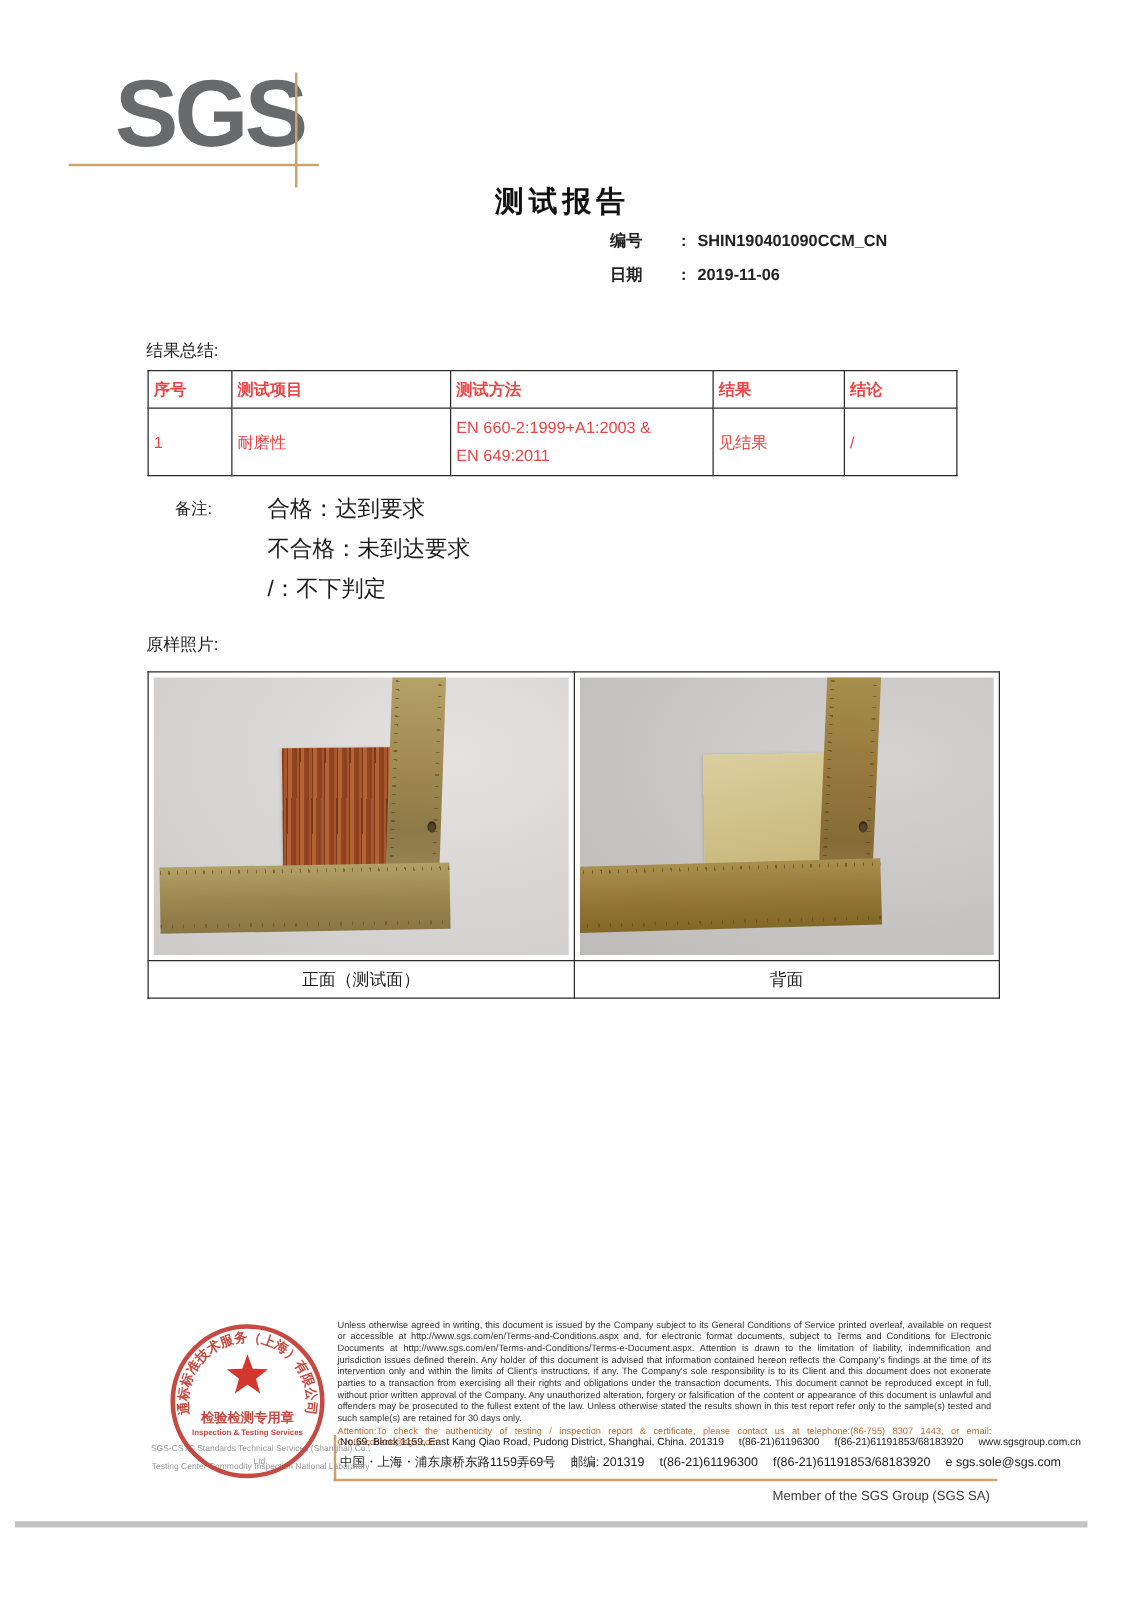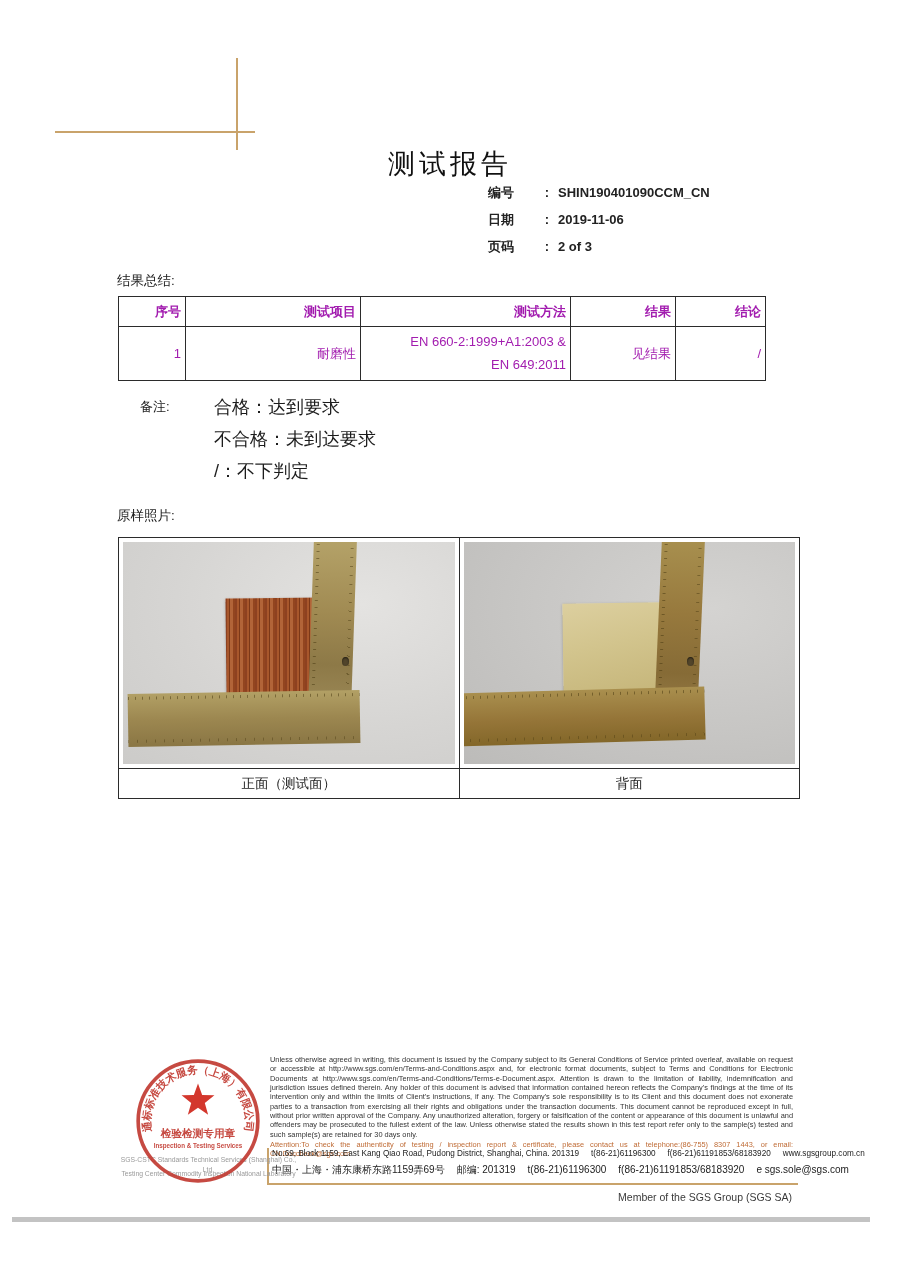--- a/index.html
+++ b/index.html
@@ -8,32 +8,32 @@
   .page { position:relative; width:900px; height:1279px; background:#fff; overflow:hidden; }
 
   
   .logo-text { position:absolute; left:92px; top:52px; font-size:76px; line-height:1.04;
     font-weight:700; letter-spacing:-3px; color:#696a6c; }
   .logo-vline { position:absolute; left:236px; top:58px; width:2px; height:92px; background:#c9a36b; }
   .logo-hline { position:absolute; left:55px; top:131px; width:200px; height:2px; background:#c9a36b; }
 
   
   .report-title { position:absolute; left:0; right:0; top:146px; text-align:center;
-    font-size:27px; font-weight:400; letter-spacing:4px; color:#111; }
+    font-size:23px; font-weight:700; letter-spacing:4px; color:#111; }
   .meta { position:absolute; left:488px; top:179px; font-size:13px; font-weight:700; color:#222; }
   .meta-row { height:27px; line-height:27px; white-space:nowrap; }
   .meta-label { display:inline-block; width:48px; }
   .meta-sep { display:inline-block; width:22px; text-align:center; }
 
   
   .section-heading { position:absolute; font-size:13.5px; color:#1c1c1c; }
   #summary-heading { left:117px; top:272px; }
   .sum-table { position:absolute; left:118px; top:296px; width:647px; border-collapse:collapse; table-layout:fixed; }
-  .sum-table th, .sum-table td { border:1.6px solid #2b2b2b; text-align:right; vertical-align:middle;
-    font-size:13px; color:#a21caf; padding:2px 4px; }
+  .sum-table th, .sum-table td { border:1.6px solid #2b2b2b; text-align:left; vertical-align:middle;
+    font-size:13px; color:#ef4444; padding:2px 4px; }
   .sum-table th { height:30px; font-weight:700; }
   .sum-table td { height:54px; font-weight:400; }
   .cell-method { white-space:pre-line; line-height:1.75; font-size:12.5px; }
 
   
   .remarks-label { position:absolute; left:140px; top:398px; font-size:13px; }
   .remarks-items { position:absolute; left:214px; top:398px; font-size:18px; }
   .remarks-items div { height:32px; line-height:18px; }
 
   
@@ -89,33 +89,31 @@
   .addr-vline { position:absolute; left:267px; top:1148px; width:2px; height:37px; background:#c9a36b; }
   .addr-hline { position:absolute; left:267px; top:1183px; width:531px; height:2px; background:#c9a36b; }
   .member { position:absolute; right:108px; top:1191px; font-size:10.5px; color:#3a3a3a; }
   .bottom-band { position:absolute; left:12px; top:1217px; width:858px; height:5px; background:#c3c3c3; }
 </style>
 </head>
 <body>
 
 <div class="page">
 
+  <div class="logo-text">SGS</div>
   <div class="logo-vline"></div>
   <div class="logo-hline"></div>
 
   <div class="report-title">测试报告</div>
   <div class="meta">
     <div class="meta-row">
       <span class="meta-label">编号</span><span class="meta-sep">:</span><span>SHIN190401090CCM_CN</span>
     </div>
     <div class="meta-row">
       <span class="meta-label">日期</span><span class="meta-sep">:</span><span>2019-11-06</span>
-    </div>
-    <div class="meta-row">
-      <span class="meta-label">页码</span><span class="meta-sep">:</span><span>2 of 3</span>
     </div>
   </div>
 
   <div class="section-heading" id="summary-heading">结果总结:</div>
   <table class="sum-table">
     <colgroup>
         <col style="width:67px">
         <col style="width:175px">
         <col style="width:210px">
         <col style="width:105px">

